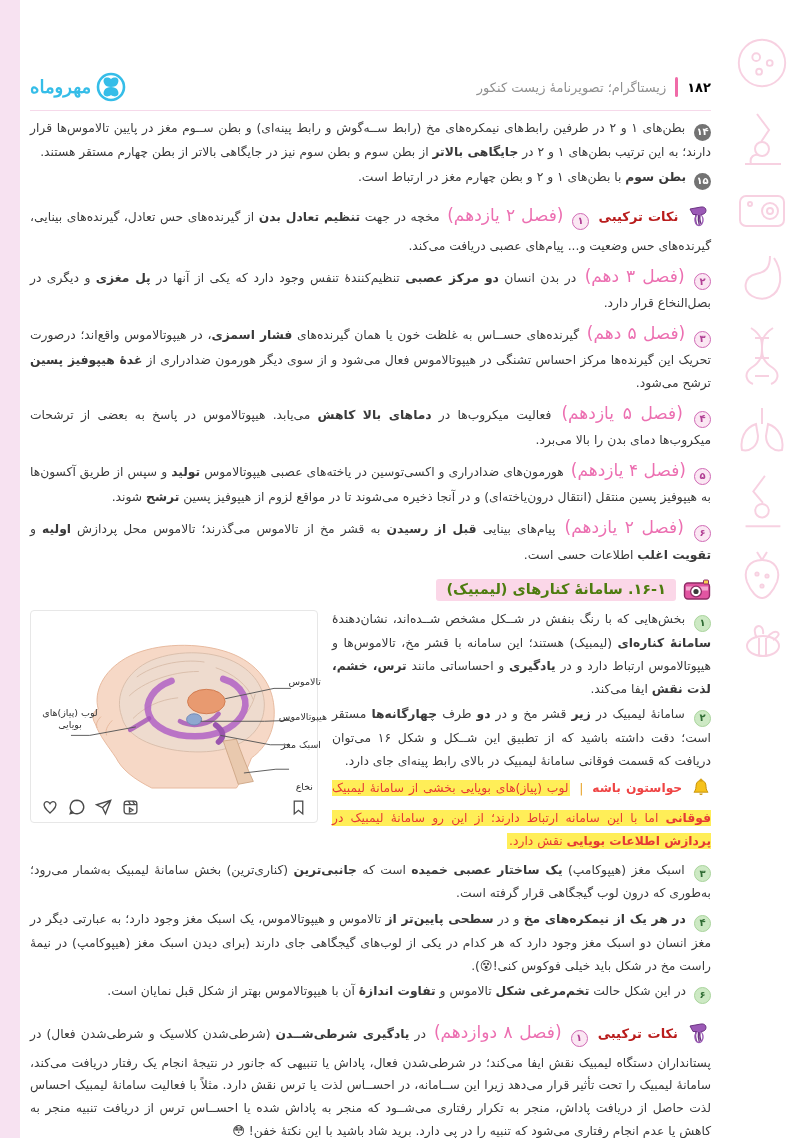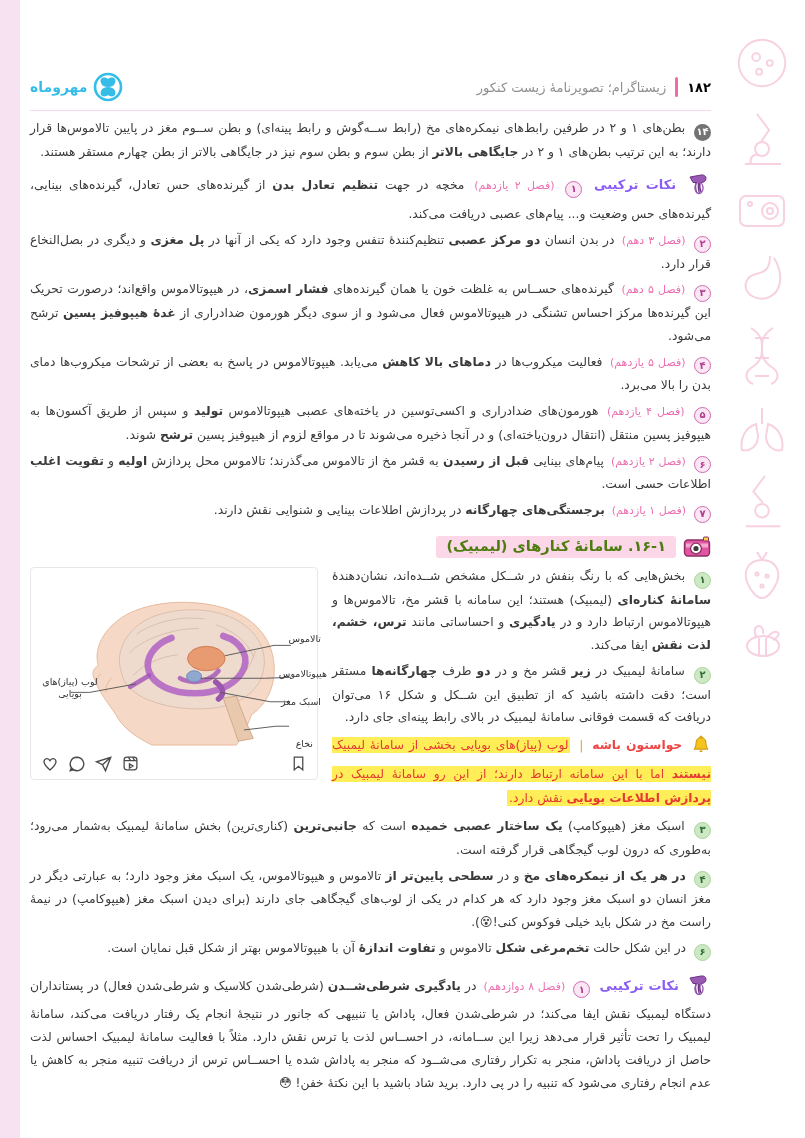--- a/index.html
+++ b/index.html
@@ -9,31 +9,31 @@
   .doodles{position:absolute;right:0;top:0;width:86px;height:100%;display:flex;flex-direction:column;
            align-items:center;gap:16px;padding-top:34px;box-sizing:border-box;opacity:.75;pointer-events:none;}
   .doodles svg{flex:0 0 auto;}
   .content{position:absolute;top:66px;left:30px;right:94px;}
   
   .page-header{display:flex;justify-content:space-between;align-items:center;height:42px;
                border-bottom:1px solid #f6d9ea;padding-bottom:2px;}
   .head-meta{display:flex;align-items:center;gap:9px;color:#8f8f8f;font-size:13px;}
   .page-num{font-weight:bold;color:#000000;letter-spacing:1px;}
   .head-divider{width:3px;height:20px;background:#f06ba8;border-radius:2px;display:inline-block;}
-  .brand{display:flex;align-items:center;gap:5px;color:#35bde8;font-weight:bold;font-size:14px;}
+  .brand{display:flex;align-items:center;gap:5px;color:#35bde8;font-weight:bold;font-size:18px;font-family:Liberation Serif, serif;}
   
   .item{margin:3px 0;font-size:12.3px;line-height:1.85;text-align:justify;}
   .badge{display:inline-flex;justify-content:center;align-items:center;width:17px;height:17px;border-radius:50%;
          font-size:10px;font-weight:bold;vertical-align:-3px;margin-left:4px;}
   .badge.purple{background:#737373;color:#fff;}
   .badge.pink{background:#fbe7f3;border:1.4px solid #d06ab5;color:#b13f94;box-sizing:border-box;}
   .badge.green{background:#cde9c4;color:#2f6b33;border:1px solid #a9d49c;box-sizing:border-box;}
-  .tag{color:#ec6fb1;font-size:11px;margin-left:3px;}
+  .tag{color:#ec6fb1;font-size:17px;margin-left:3px;}
   .combo{margin-top:10px;}
-  .combo-label{color:#8b5cf6;font-weight:bold;font-size:13px;margin-left:5px;margin-top:48px;}
+  .combo-label{color:#b91c1c;font-weight:bold;font-size:13px;margin-left:5px;margin-top:48px;}
   .lead-icon{display:inline-block;vertical-align:-6px;margin-left:4px;}
   
   .sec-title-row{display:flex;align-items:center;gap:7px;margin:12px 0 6px;}
   .sec-title{background:#fbd7e8;color:#4d7c0f;font-weight:bold;font-size:14.5px;padding:2px 10px 4px;border-radius:3px;}
   .sec16{overflow:visible;}
   .fig-card{float:left;width:288px;background:#fff;border:1px solid #e7e7e7;border-radius:4px;
             margin:4px 14px 6px 0;padding:16px 8px 4px;box-sizing:border-box;direction:ltr;}
   .fig-wrap{position:relative;width:282px;height:166px;}
   .fig-wrap .flabel{position:absolute;font-size:9.5px;color:#333;line-height:1.25;text-align:center;}
   .card-footer{display:flex;justify-content:space-between;align-items:center;padding:5px 2px 2px;direction:ltr;}
@@ -116,20 +116,24 @@
       </div>
     </header>
 
     <section class="top-items" style="margin-top:6px;">
 
         <p class="item">
           <span class="badge purple">۱۴</span>
           <span>بطن‌های ۱ و ۲ در طرفین رابط‌های نیمکره‌های مخ (رابط ســه‌گوش و رابط پینه‌ای) و بطن ســوم مغز در پایین تالاموس‌ها قرار دارند؛ به این ترتیب بطن‌های ۱ و ۲ در <b>جایگاهی بالاتر</b> از بطن سوم و بطن سوم نیز در جایگاهی بالاتر از بطن چهارم مستقر هستند.</span>
         </p>
 
+        <p class="item">
+          <span class="badge purple">۱۵</span>
+          <span><b>بطن سوم</b> با بطن‌های ۱ و ۲ و بطن چهارم مغز در ارتباط است.</span>
+        </p>
       </section>
 
     <section class="combo">
       <p class="item">
         <span class="lead-icon">
           <svg width="24" height="22" viewBox="0 0 24 22">
               <path d="M3 4 L14 2 C17 1.5 19 3 19 5.5 C19 8 17 9.5 14 9.5 L6 9.5 Z" fill="#9b59b6" stroke="#6c3483" stroke-width="1"></path>
               <path d="M9 10 C8 14 8.5 17 10 20 M13 10 C12.5 14 13 17 14.5 19.5 M11.5 10 C11 14 11.3 17 12.3 20" fill="none" stroke="#6c3483" stroke-width="1.4"></path>
               <ellipse cx="12" cy="15" rx="4" ry="5.6" fill="none" stroke="#9b59b6" stroke-width="1.4"></ellipse>
             </svg>
@@ -164,25 +168,20 @@
             <span class="tag">(فصل ۴ یازدهم)</span>
             <span>هورمون‌های ضدادراری و اکسی‌توسین در یاخته‌های عصبی هیپوتالاموس <b>تولید</b> و سپس از طریق آکسون‌ها به هیپوفیز پسین منتقل (انتقال درون‌یاخته‌ای) و در آنجا ذخیره می‌شوند تا در مواقع لزوم از هیپوفیز پسین <b>ترشح</b> شوند.</span>
           </p>
 
           <p class="item">
             <span class="badge pink">۶</span>
             <span class="tag">(فصل ۲ یازدهم)</span>
             <span>پیام‌های بینایی <b>قبل از رسیدن</b> به قشر مخ از تالاموس می‌گذرند؛ تالاموس محل پردازش <b>اولیه</b> و <b>تقویت اغلب</b> اطلاعات حسی است.</span>
           </p>
 
-          <p class="item">
-            <span class="badge pink">۷</span>
-            <span class="tag">(فصل ۱ یازدهم)</span>
-            <span><b>برجستگی‌های چهارگانه</b> در پردازش اطلاعات بینایی و شنوایی نقش دارند.</span>
-          </p>
         </div>
     </section>
 
     <section class="sec16">
       <div class="sec-title-row">
         <svg width="28" height="24" viewBox="0 0 28 24">
             <rect x="1.5" y="5" width="25" height="16" rx="3.5" fill="#e255a2" stroke="#8e2c66" stroke-width="1.4"></rect>
             <rect x="3" y="8.5" width="22" height="4" fill="#f3a8cf"></rect>
             <circle cx="13" cy="13.5" r="5.4" fill="#fff" stroke="#8e2c66" stroke-width="1.3"></circle>
             <circle cx="13" cy="13.5" r="2.6" fill="#3a3a3a"></circle>
@@ -208,21 +207,21 @@
             <path d="M198,73 L250,62 L268,62" stroke="#555" fill="none" stroke-width="1"></path>
             <path d="M172,97 L240,97 L268,96" stroke="#555" fill="none" stroke-width="1"></path>
             <path d="M193,112 L246,122 L266,122" stroke="#555" fill="none" stroke-width="1"></path>
             <path d="M218,152 L252,148 L266,148" stroke="#555" fill="none" stroke-width="1"></path>
             <path d="M103,103 L54,112 L34,112" stroke="#555" fill="none" stroke-width="1"></path>
           </svg>
           <span class="flabel" style="right:0;top:49px;">تالاموس</span>
           <span class="flabel" style="right:-6px;top:84px;">هیپوتالاموس</span>
           <span class="flabel" style="right:0;top:112px;">اسبک مغز</span>
           <span class="flabel" style="right:8px;top:154px;">نخاع</span>
-          <span class="flabel" style="left:-6px;top:92px;width:74px;">لوب (پیاز)های بویایی</span>
+          <span class="flabel" style="left:-6px;top:80px;width:74px;">لوب (پیاز)های بویایی</span>
         </div>
         <div class="card-footer">
           <span class="icon-group">
             <svg width="18" height="18" viewBox="0 0 24 24" fill="none" stroke="#4a4a4a" stroke-width="1.8">
                 <path d="M12 20 C5 14 3 10 4.5 7 C6 4 10 4 12 7.5 C14 4 18 4 19.5 7 C21 10 19 14 12 20 Z"></path>
               </svg>
             <svg width="18" height="18" viewBox="0 0 24 24" fill="none" stroke="#4a4a4a" stroke-width="1.8">
                 <path d="M12 3 a9 9 0 1 1 -7.5 14 L3 21 l4.2 -1.4 A9 9 0 0 1 12 3 Z"></path>
               </svg>
             <svg width="18" height="18" viewBox="0 0 24 24" fill="none" stroke="#4a4a4a" stroke-width="1.8">
@@ -255,21 +254,21 @@
       <p class="watchout">
         <span class="lead-icon">
           <svg width="20" height="20" viewBox="0 0 24 24">
               <path d="M12 3 C8 3 6 6 6 10 C6 14 4.5 16 3.5 17 L20.5 17 C19.5 16 18 14 18 10 C18 6 16 3 12 3 Z" fill="#f6c21c" stroke="#c9930a" stroke-width="1.2"></path>
               <path d="M10 18.5 a2 2 0 0 0 4 0" fill="#c9930a"></path>
               <circle cx="12" cy="2.5" r="1.3" fill="#f6c21c" stroke="#c9930a" stroke-width="1"></circle>
             </svg>
         </span>
         <span class="watch-label">حواستون باشه</span>
         <span class="watch-sep">|</span>
-        <span class="hl">لوب (پیاز)های بویایی بخشی از سامانهٔ لیمبیک <b>نیستند</b> اما با این سامانه ارتباط دارند؛ از این رو سامانهٔ لیمبیک در <b>پردازش اطلاعات بویایی</b> نقش دارد.</span>
+        <span class="hl">لوب (پیاز)های بویایی بخشی از سامانهٔ لیمبیک <b>فوقانی</b> اما با این سامانه ارتباط دارند؛ از این رو سامانهٔ لیمبیک در <b>پردازش اطلاعات بویایی</b> نقش دارد.</span>
       </p>
 
       <div>
 
           <p class="item">
             <span class="badge green">۳</span>
             <span>اسبک مغز (هیپوکامپ) <b>یک ساختار عصبی خمیده</b> است که <b>جانبی‌ترین</b> (کناری‌ترین) بخش سامانهٔ لیمبیک به‌شمار می‌رود؛ به‌طوری که درون لوب گیجگاهی قرار گرفته است.</span>
           </p>
 
           <p class="item">

